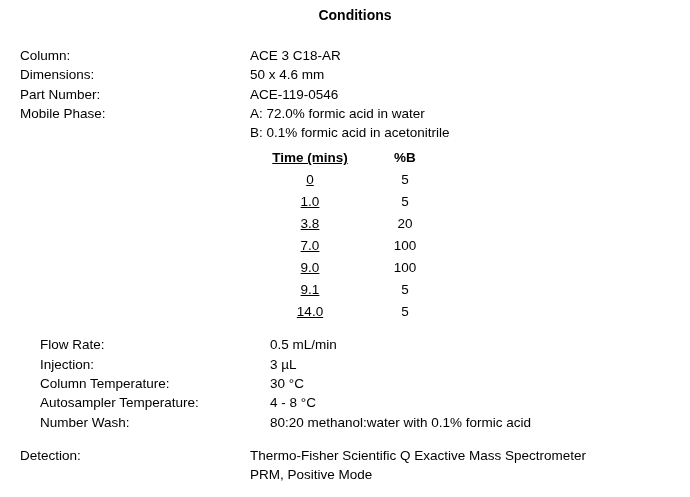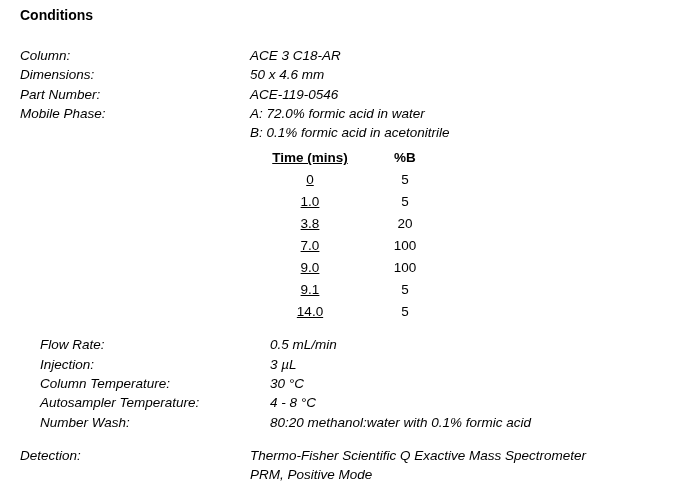--- a/index.html
+++ b/index.html
@@ -13,24 +13,24 @@
     color: #000000;
     font-family: "Liberation Sans", "DejaVu Sans", sans-serif;
     font-size: 13.5px;
     overflow: hidden;
   }
   .title {
     font-weight: bold;
     font-size: 14px;
     line-height: 15px;
     margin: 8px 0 0 20px;
+    text-align: center;
   }
   .kv-block {
     margin-left: 20px;
-    font-style: italic;
   }
   #top-block { margin-top: 23px; }
   .kv-row {
     display: flex;
     line-height: 19.3px;
   }
   .kv-label {
     flex: none;
     width: 230px;
   }

